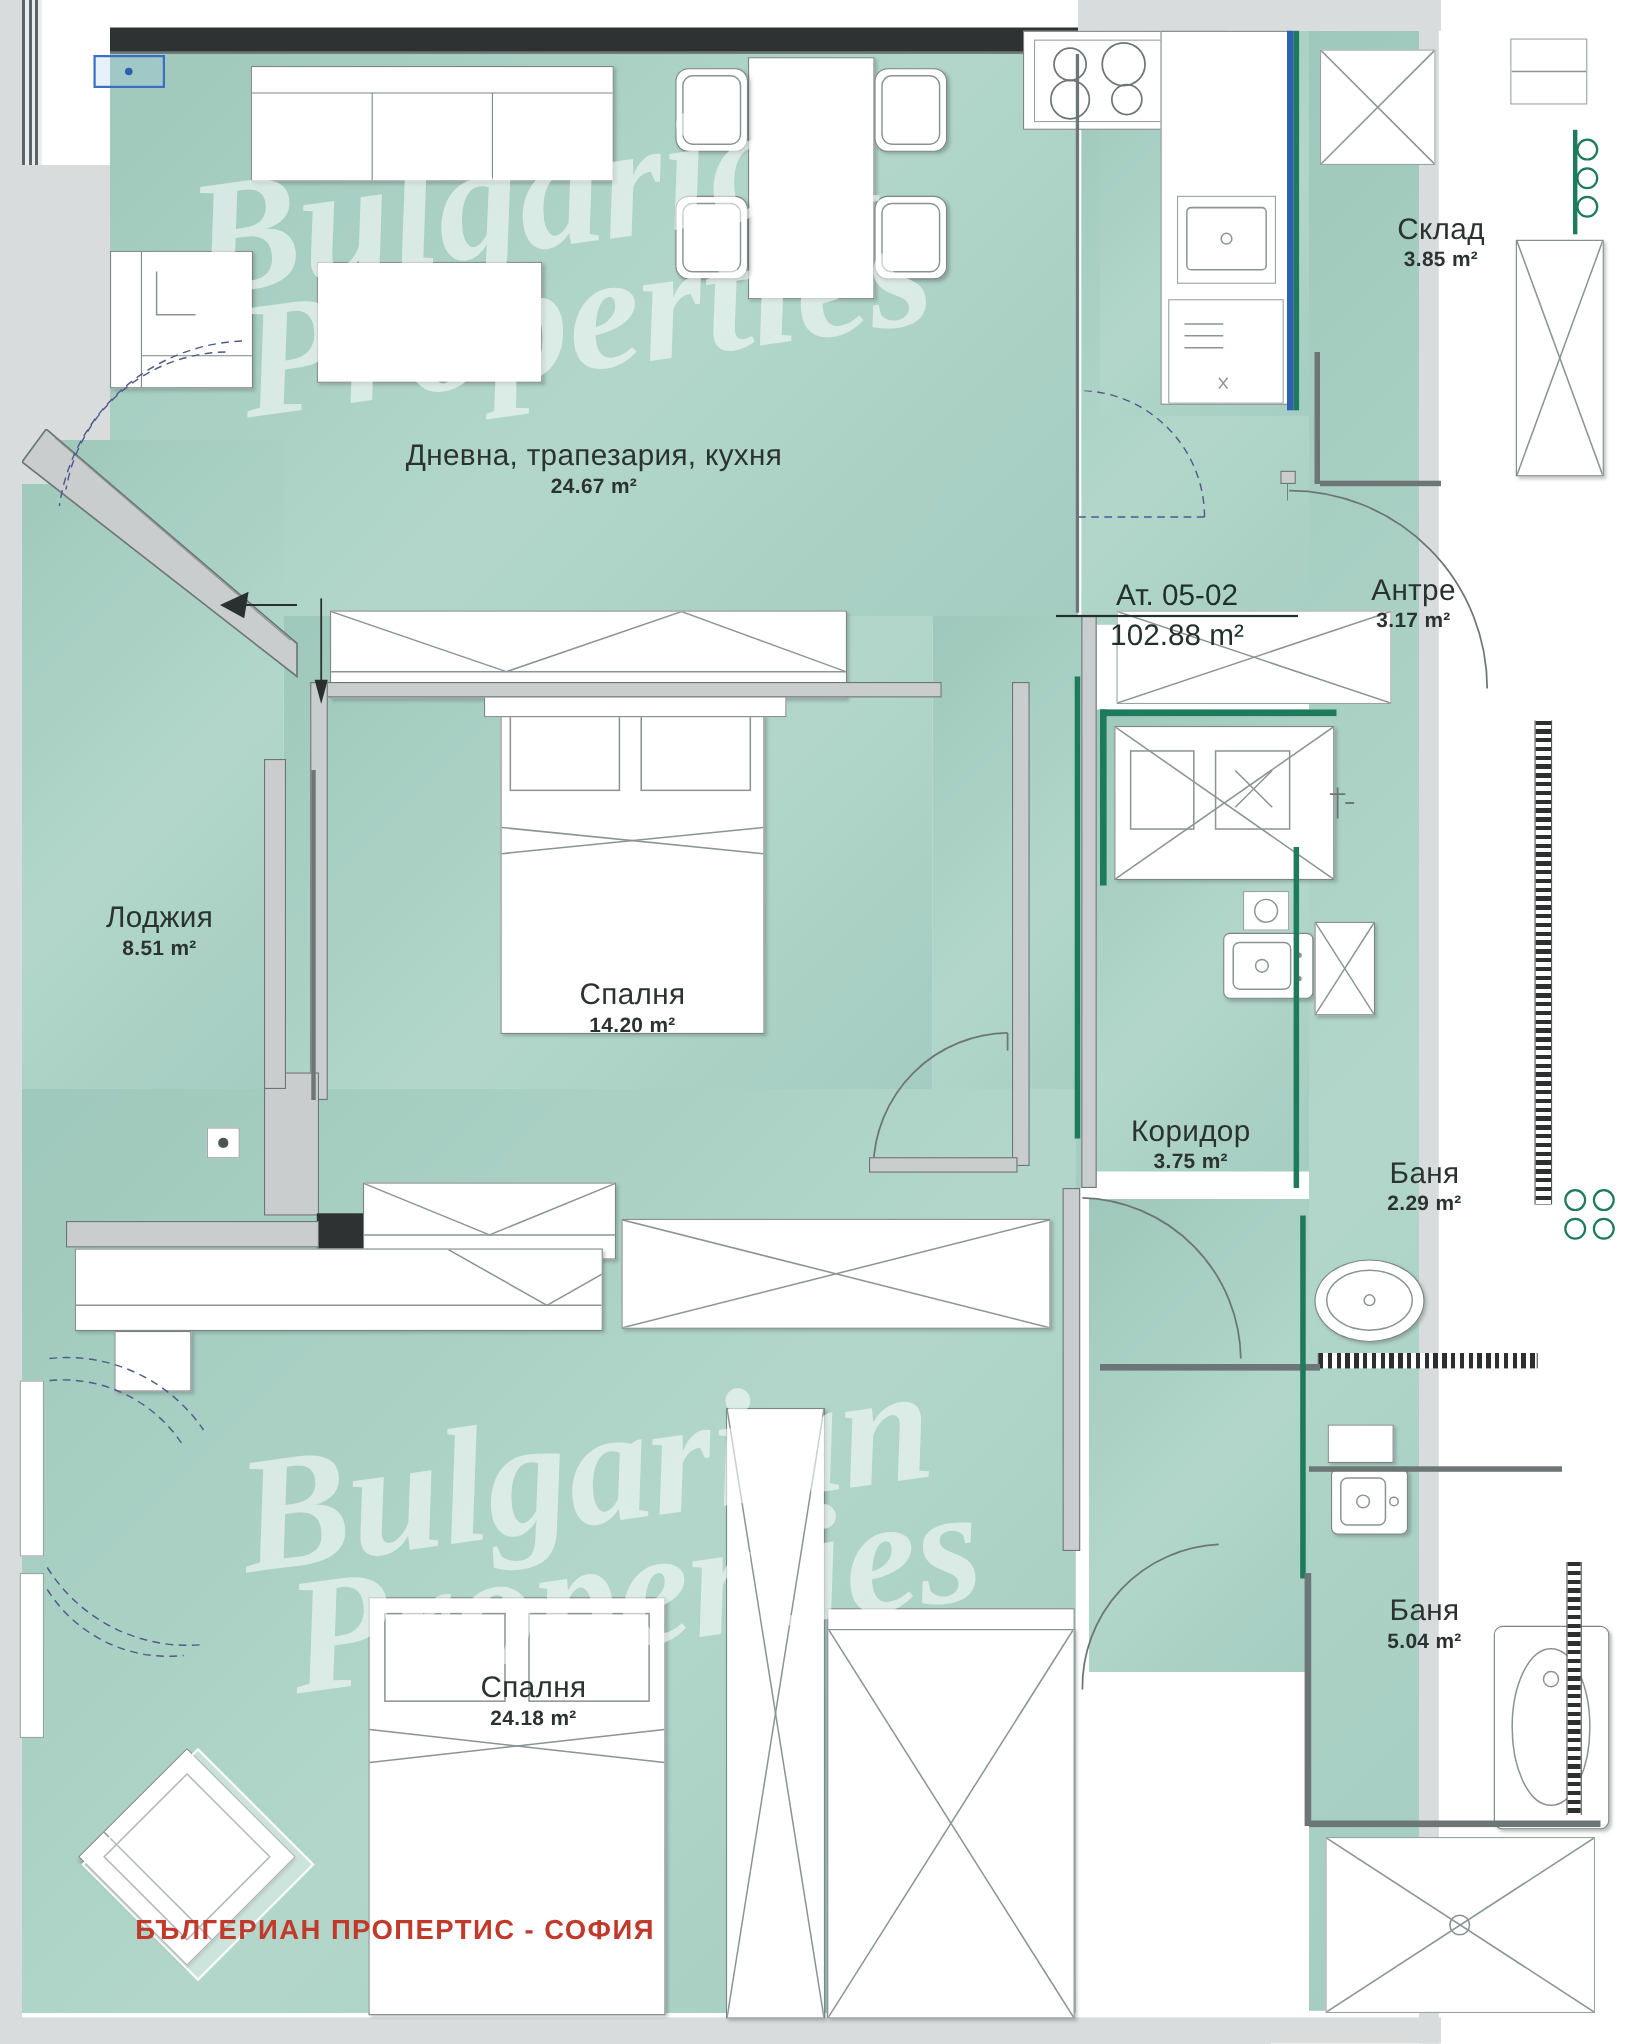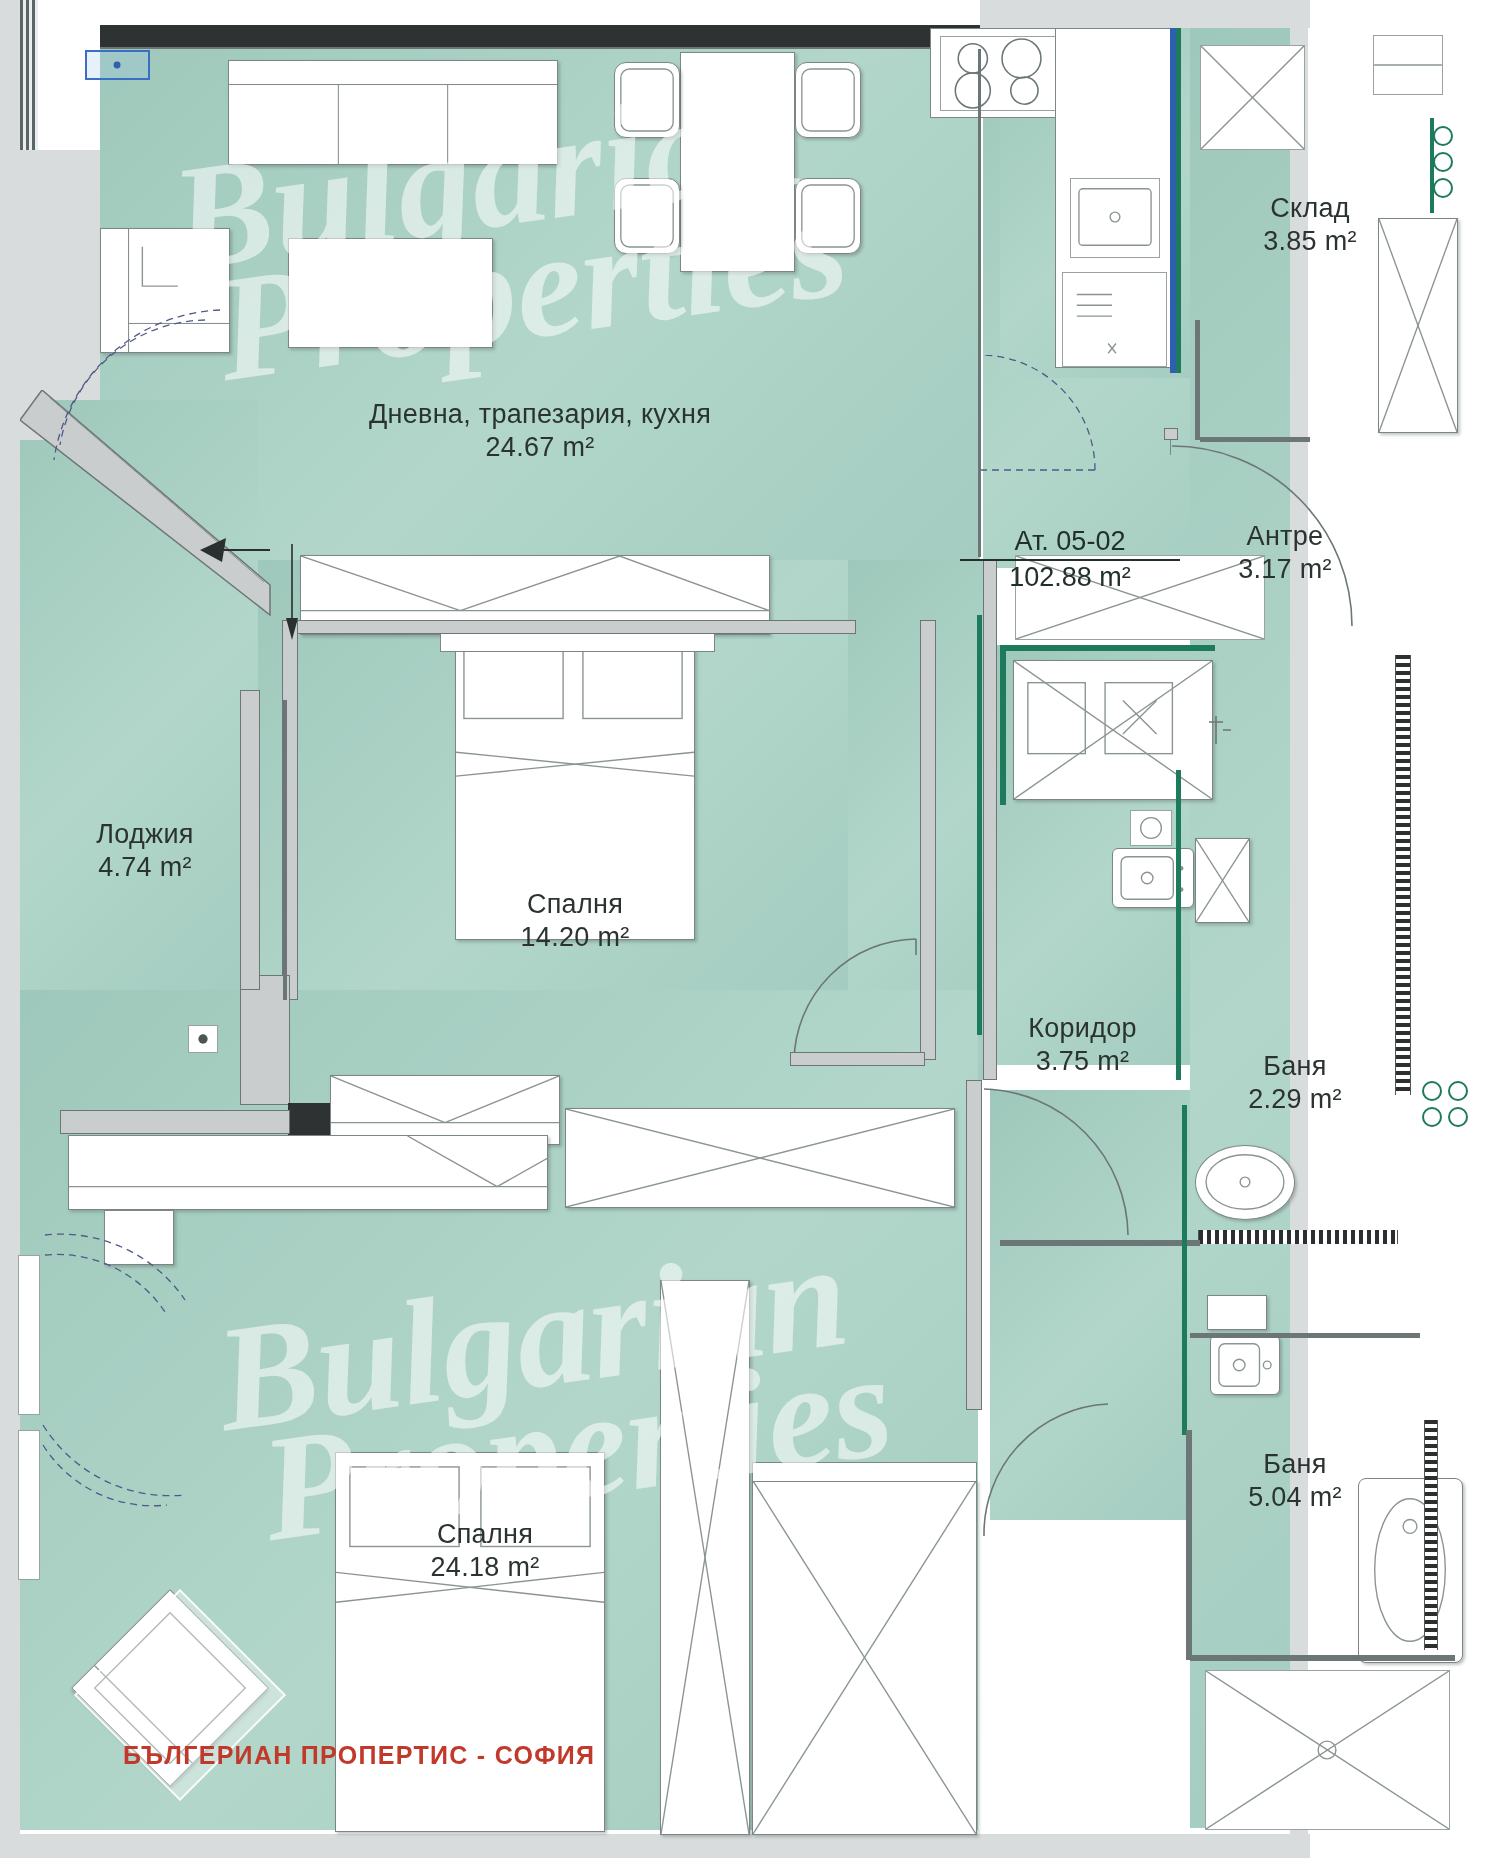--- a/index.html
+++ b/index.html
@@ -35,21 +35,21 @@
   .noshadow{box-shadow:none;}
   .fx svg,.fxl svg{display:block;width:100%;height:100%;}
   .stroke{stroke:#8b9494;stroke-width:1.4;fill:none;}
   .stroke2{stroke:#6d7676;stroke-width:1.6;fill:none;}
   .strokeD{stroke:#4f5a88;stroke-width:1.3;fill:none;stroke-dasharray:7 5;}
   .strokeT{stroke:#7d8686;stroke-width:1;fill:none;}
 
   
   .lbl{position:absolute;text-align:center;color:#2b3331;line-height:1.22;
        font-size:27px;letter-spacing:.3px;white-space:nowrap;}
-  .lbl .n{display:block;font-size:27px;}
+  .lbl .n{display:block;font-size:19px;font-weight:bold;}
   .apt{position:absolute;text-align:center;color:#22302b;font-size:27px;line-height:1.24;white-space:nowrap;}
   .apt .top{display:block;border-bottom:2px solid #22302b;padding-bottom:1px;}
 
   
   .wm{position:absolute;color:rgba(255,255,255,.55);font-style:italic;
       font-weight:bold;white-space:nowrap;pointer-events:none;
       font-family:"Liberation Serif","DejaVu Serif",serif;}
   .wm1{left:170px;top:90px;font-size:150px;transform:rotate(-8deg);}
   .wm2{left:215px;top:200px;font-size:150px;transform:rotate(-8deg);}
   .wm3{left:215px;top:1250px;font-size:150px;transform:rotate(-8deg);}
@@ -446,21 +446,21 @@
     <span class="n">3.85 m²</span>
   </div>
 
   <div class="lbl" style="left:1190px;top:520px;width:190px;">
     <span>Антре</span>
     <span class="n">3.17 m²</span>
   </div>
 
   <div class="lbl" style="left:40px;top:818px;width:210px;">
     <span>Лоджия</span>
-    <span class="n">4.74 m²</span>
+    <span class="n">8.51 m²</span>
   </div>
 
   <div class="lbl" style="left:475px;top:888px;width:200px;">
     <span>Спалня</span>
     <span class="n">14.20 m²</span>
   </div>
 
   <div class="lbl" style="left:985px;top:1012px;width:195px;">
     <span>Коридор</span>
     <span class="n">3.75 m²</span>

